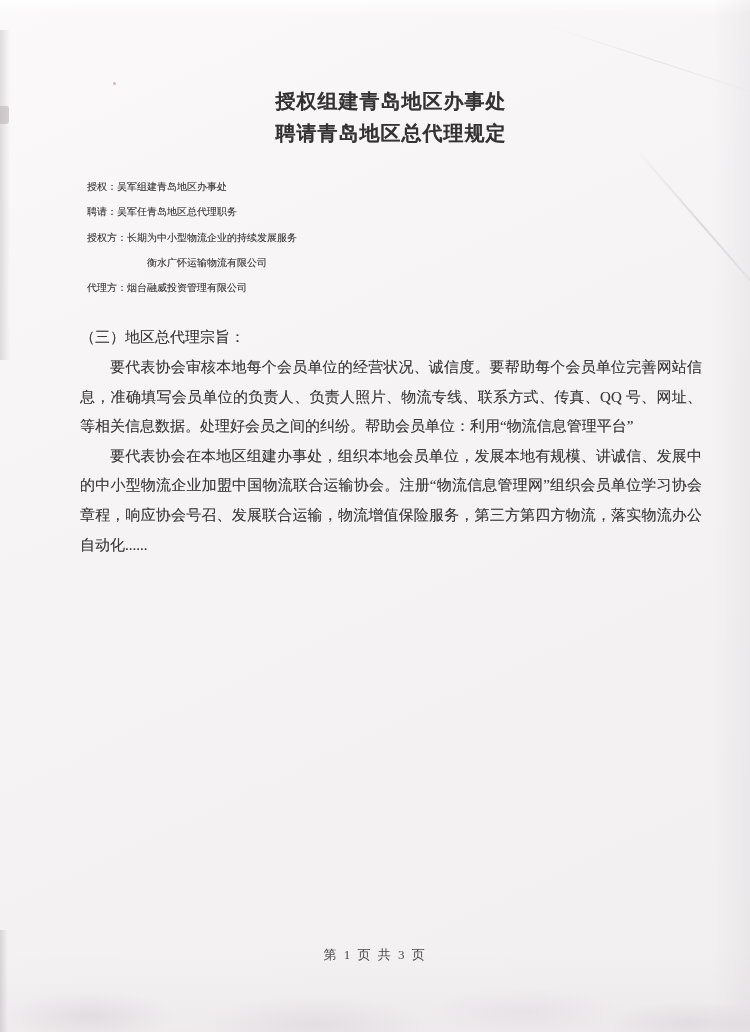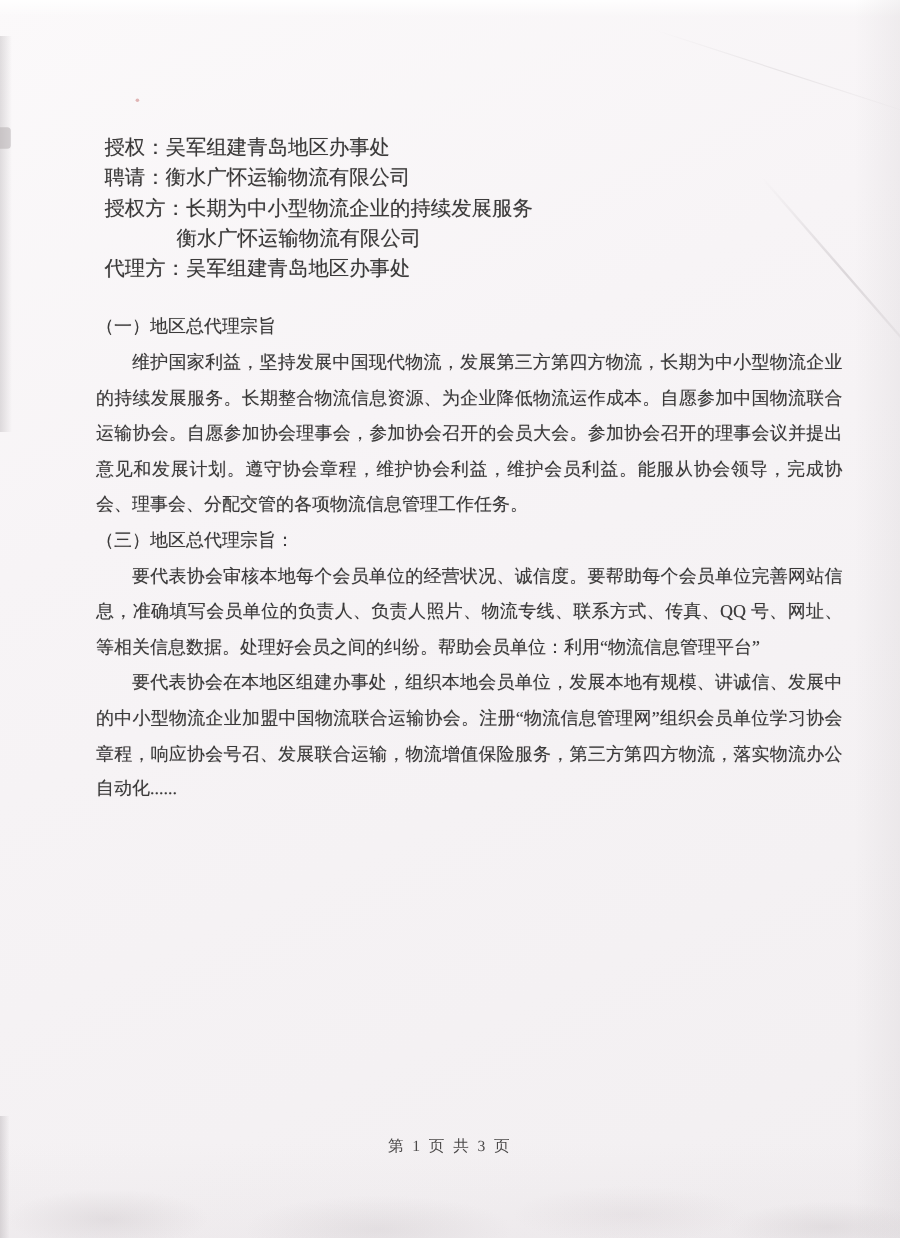--- a/index.html
+++ b/index.html
@@ -71,21 +71,21 @@
     text-align: center;
     font-size: 20px;
     font-weight: bold;
     line-height: 32px;
     letter-spacing: 1px;
     color: #343232;
   }
   .header-block {
     margin-top: 25px;
     padding-left: 7px;
-    font-size: 17px;
+    font-size: 10px;
     line-height: 25.3px;
   }
   .header-line { white-space: pre; }
   .header-line.indent { padding-left: 60px; }
   .body-block {
     margin-top: 23px;
     font-size: 15px;
     line-height: 29.6px;
     text-align: justify;
   }
@@ -110,35 +110,35 @@
   <div class="artifact edge-left-mark"></div>
   <div class="artifact edge-left-bottom"></div>
   <div class="artifact edge-right-shade"></div>
   <div class="artifact crease-diag-tr"></div>
   <div class="artifact crease-diag-tr2"></div>
   <div class="artifact shade-bottom"></div>
   <div class="artifact speck-pink"></div>
 
   <div class="content">
 
+    <div class="title-block">
+      <div>授权组建青岛地区办事处</div>
+      <div>聘请青岛地区总代理规定</div>
+    </div>
 
     <div class="header-block">
       <div class="header-line">授权：吴军组建青岛地区办事处</div>
-      <div class="header-line">聘请：衡水广怀运输物流有限公司</div>
+      <div class="header-line">聘请：吴军任青岛地区总代理职务</div>
       <div class="header-line">授权方：长期为中小型物流企业的持续发展服务</div>
       <div class="header-line indent">衡水广怀运输物流有限公司</div>
-      <div class="header-line">代理方：吴军组建青岛地区办事处</div>
+      <div class="header-line">代理方：烟台融威投资管理有限公司</div>
     </div>
 
     <div class="body-block">
 
-      <div class="section">
-        <h2 class="section-heading">（一）地区总代理宗旨</h2>
-        <p>维护国家利益，坚持发展中国现代物流，发展第三方第四方物流，长期为中小型物流企业的持续发展服务。长期整合物流信息资源、为企业降低物流运作成本。自愿参加中国物流联合运输协会。自愿参加协会理事会，参加协会召开的会员大会。参加协会召开的理事会议并提出意见和发展计划。遵守协会章程，维护协会利益，维护会员利益。能服从协会领导，完成协会、理事会、分配交管的各项物流信息管理工作任务。</p>
-      </div>
 
 
       <div class="section">
         <h2 class="section-heading">（三）地区总代理宗旨：</h2>
         <p>要代表协会审核本地每个会员单位的经营状况、诚信度。要帮助每个会员单位完善网站信息，准确填写会员单位的负责人、负责人照片、物流专线、联系方式、传真、QQ 号、网址、等相关信息数据。处理好会员之间的纠纷。帮助会员单位：利用“物流信息管理平台”</p>
         <p>要代表协会在本地区组建办事处，组织本地会员单位，发展本地有规模、讲诚信、发展中的中小型物流企业加盟中国物流联合运输协会。注册“物流信息管理网”组织会员单位学习协会章程，响应协会号召、发展联合运输，物流增值保险服务，第三方第四方物流，落实物流办公自动化......</p>
       </div>
 
     </div>
   </div>

